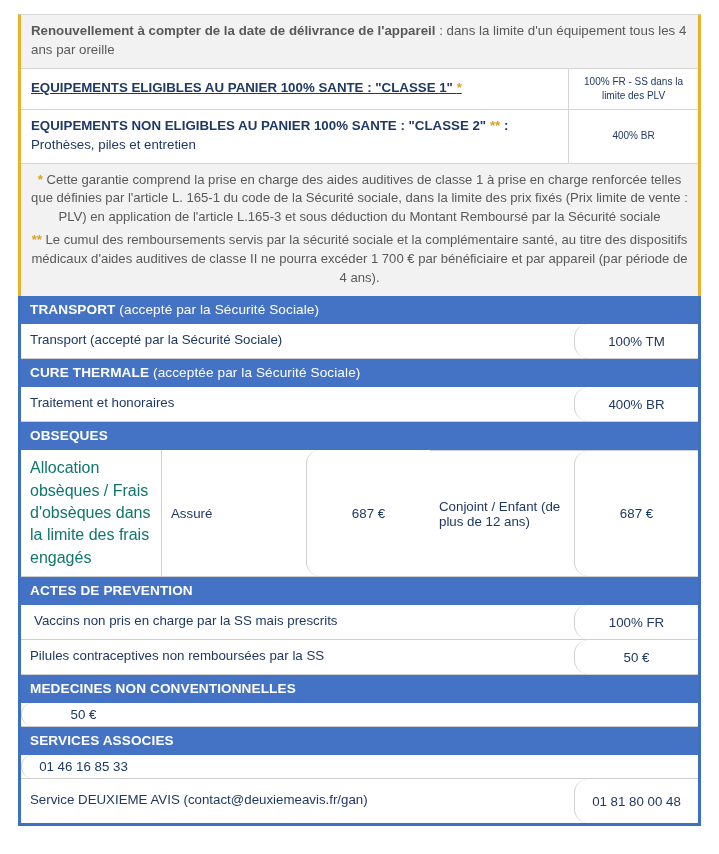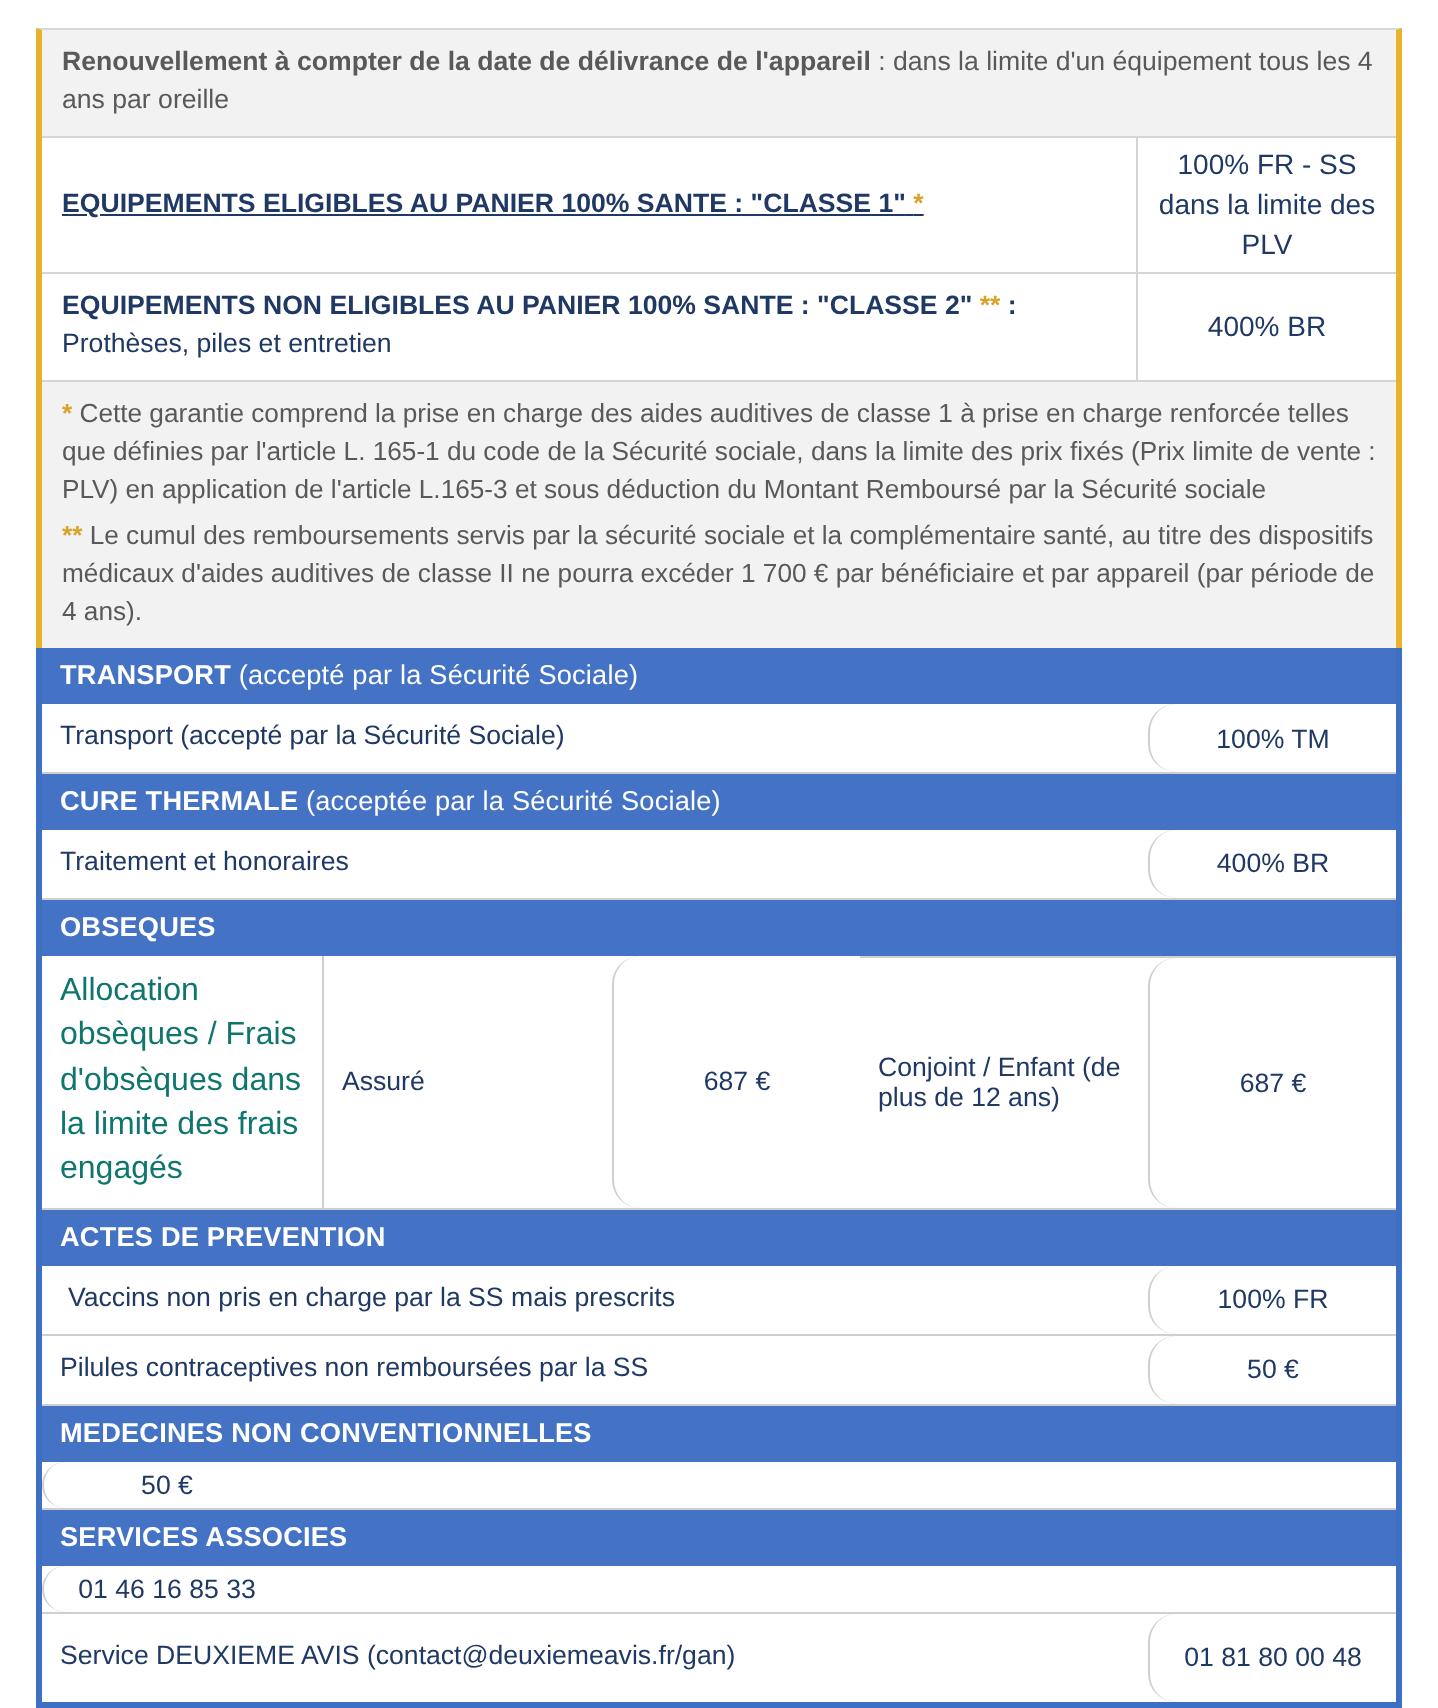--- a/index.html
+++ b/index.html
@@ -23,37 +23,37 @@
     border-left: 3px solid #E8B22B;
     border-right: 3px solid #E8B22B;
     border-top: 1px solid #d8d8d8;
     background: #F2F2F2;
   }
   .gold-row {
     display: flex;
     align-items: stretch;
     border-bottom: 1px solid #d5d5d5;
   }
-  .gold-row:last-child { border-bottom: none; }
+  .gold-row:last-child { border-bottom: none; text-align: center; }
 
   .gold-label {
     flex: 1 1 auto;
     padding: 7px 10px 8px 10px;
     font-size: 13.3px;
     line-height: 1.42;
     color: #595959;
   }
   .gold-label.navy { color: #1F3864; }
   .gold-val {
     flex: 0 0 130px;
     width: 130px;
     border-left: 1px solid #d5d5d5;
     background: #ffffff;
     color: #1F3864;
-    font-size: 14px;
+    font-size: 10px;
     line-height: 1.42;
     display: flex;
     align-items: center;
     justify-content: center;
     text-align: center;
     padding: 4px 6px;
   }
   .row-white { background: #ffffff; }
   .row-grey  { background: #F2F2F2; }
 

